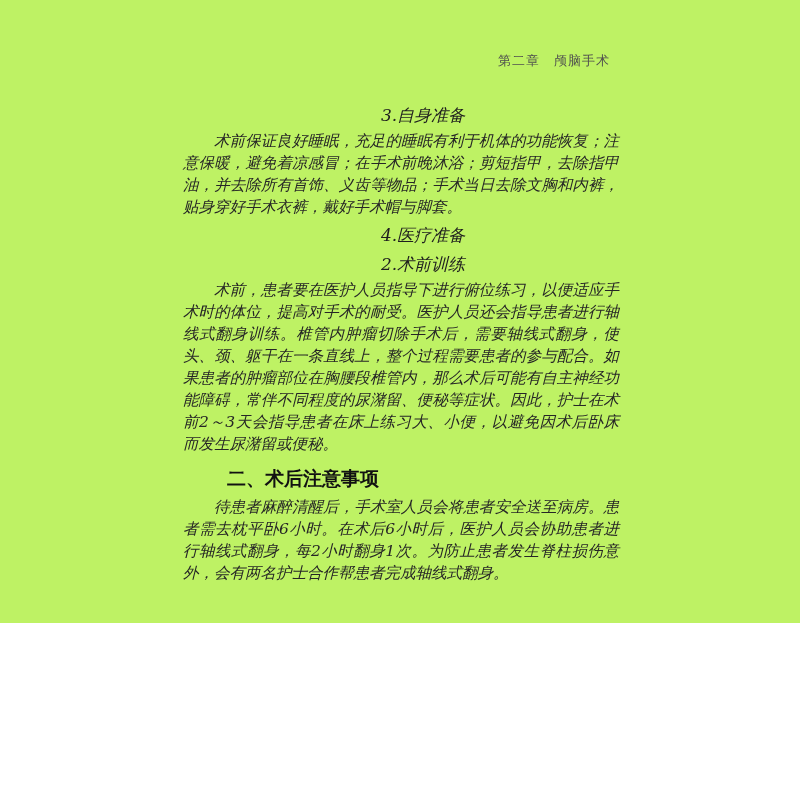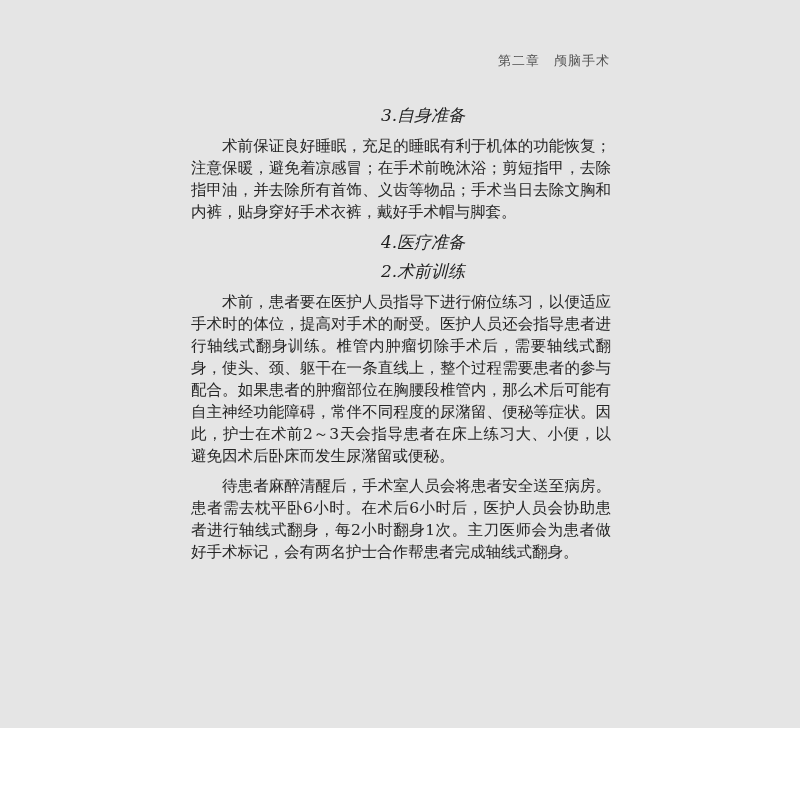--- a/index.html
+++ b/index.html
@@ -3,48 +3,49 @@
 <meta charset="utf-8">
 <style>
   html, body {
     margin: 0;
     padding: 0;
     background: #ffffff;
   }
   .page {
     position: relative;
     width: 800px;
-    height: 728px;
-    background: #e5e5e5;
+    height: 623px;
+    background: #bef264;
     overflow: hidden;
     font-family: "DejaVu Serif", "Liberation Serif", serif;
     color: #262626;
   }
   .running-header {
     position: absolute;
     top: 52px;
     right: 190px;
     font-size: 13px;
     letter-spacing: 1px;
     color: #4f4f4f;
   }
   .content {
     position: absolute;
     left: 183px;
     top: 98px;
     width: 436px;
   }
   .para {
-    margin: 8px;
+    margin: 0;
     font-size: 15.5px;
     line-height: 22px;
     text-align: justify;
     text-justify: inter-character;
     text-indent: 2em;
     color: #262626;
+    font-style: italic;
   }
   .sub-heading {
     margin: 6px 0 3px 44px;
     font-size: 17px;
     line-height: 23px;
     font-weight: normal;
     font-style: italic;
     font-family: "DejaVu Serif", "Liberation Serif", serif;
     color: #1e1e1e;
     text-align: center;
@@ -86,22 +87,23 @@
   <main class="content">
 
     <h3 class="sub-heading">3.自身准备</h3>
     <p class="para">术前保证良好睡眠，充足的睡眠有利于机体的功能恢复；注意保暖，避免着凉感冒；在手术前晚沐浴；剪短指甲，去除指甲油，并去除所有首饰、义齿等物品；手术当日去除文胸和内裤，贴身穿好手术衣裤，戴好手术帽与脚套。</p>
 
     <h3 class="sub-heading">4.医疗准备</h3>
 
     <h3 class="sub-heading">2.术前训练</h3>
     <p class="para">术前，患者要在医护人员指导下进行俯位练习，以便适应手术时的体位，提高对手术的耐受。医护人员还会指导患者进行轴线式翻身训练。椎管内肿瘤切除手术后，需要轴线式翻身，使头、颈、躯干在一条直线上，整个过程需要患者的参与配合。如果患者的肿瘤部位在胸腰段椎管内，那么术后可能有自主神经功能障碍，常伴不同程度的尿潴留、便秘等症状。因此，护士在术前2～3天会指导患者在床上练习大、小便，以避免因术后卧床而发生尿潴留或便秘。</p>
 
+    <h2 class="main-heading">二、术后注意事项</h2>
 
-    <p class="para">待患者麻醉清醒后，手术室人员会将患者安全送至病房。患者需去枕平卧6小时。在术后6小时后，医护人员会协助患者进行轴线式翻身，每2小时翻身1次。主刀医师会为患者做好手术标记，会有两名护士合作帮患者完成轴线式翻身。</p>
+    <p class="para">待患者麻醉清醒后，手术室人员会将患者安全送至病房。患者需去枕平卧6小时。在术后6小时后，医护人员会协助患者进行轴线式翻身，每2小时翻身1次。为防止患者发生脊柱损伤意外，会有两名护士合作帮患者完成轴线式翻身。</p>
 
   </main>
 
   <div class="footer">
     <span class="pageno">029</span>
     <svg class="ecg" width="68" height="34" viewBox="0 0 68 34" xmlns="http://www.w3.org/2000/svg">
       <polyline points="0,17 15,17 18.5,7 22.5,26 25.5,17 30,17 33,2 37.5,29.5 41.5,8.5 44.5,17 68,17" fill="none" stroke="#a9adb8" stroke-width="1.2" stroke-linejoin="miter"></polyline>
     </svg>
   </div>
 

